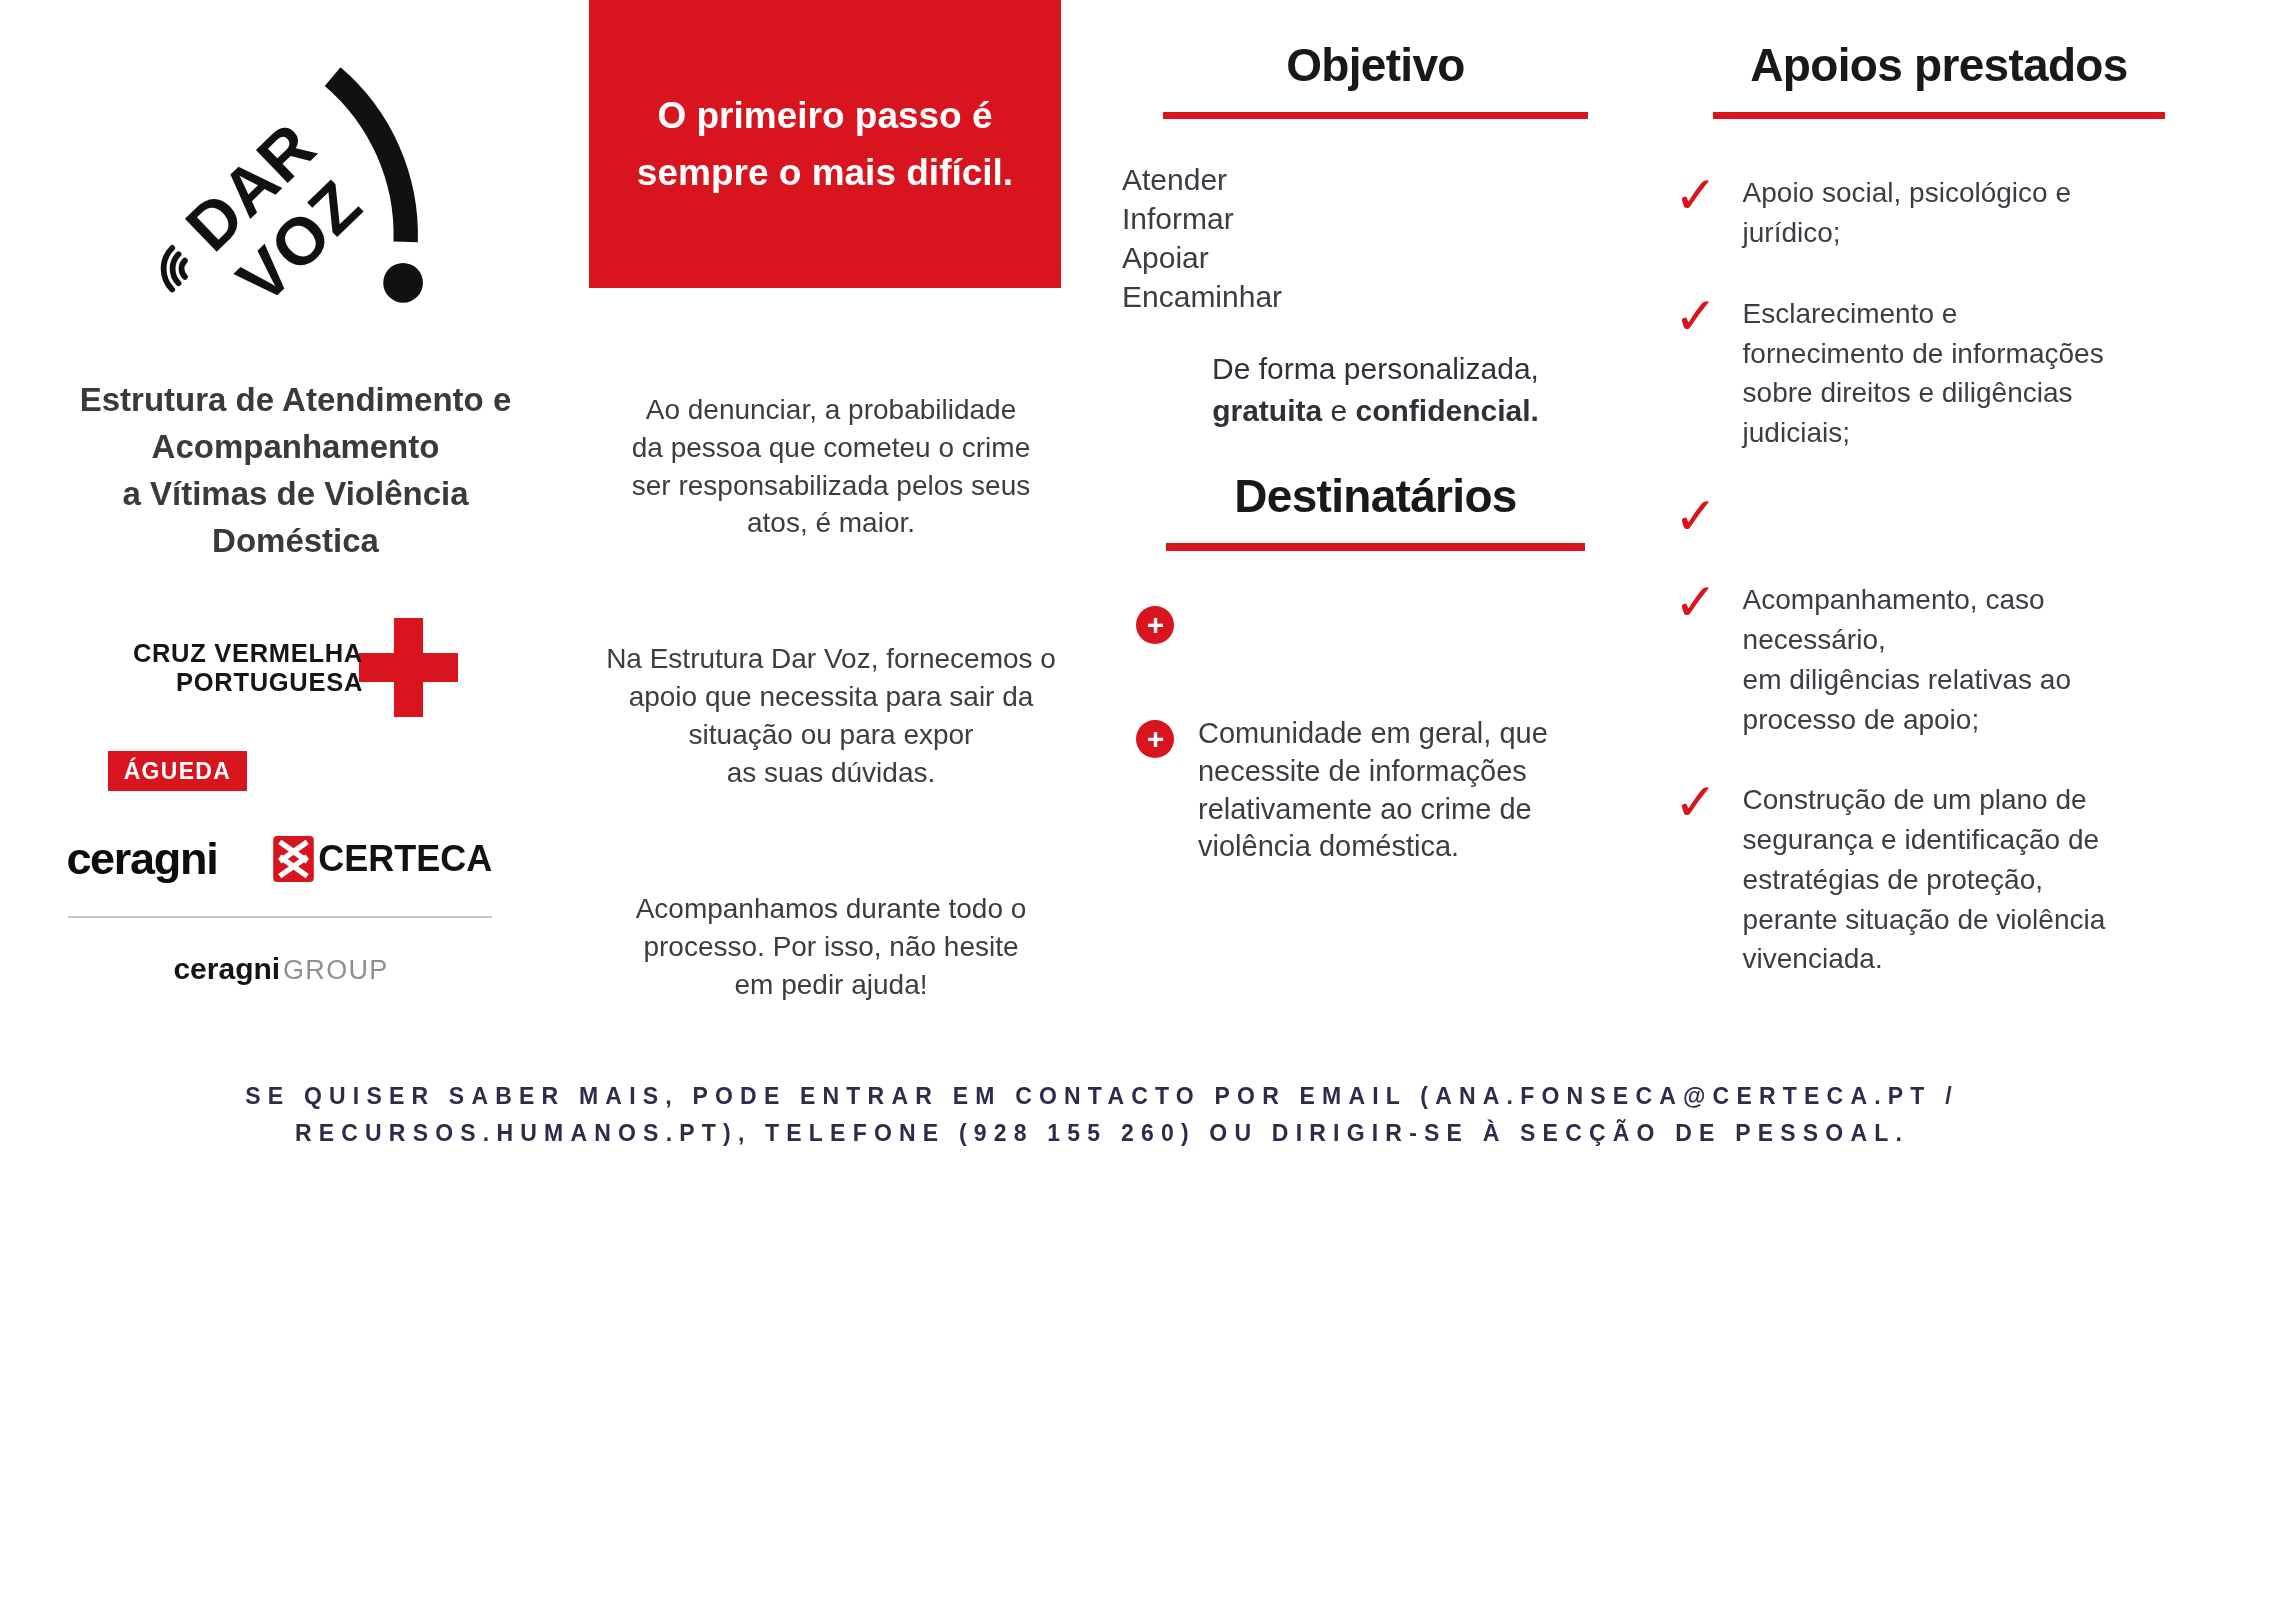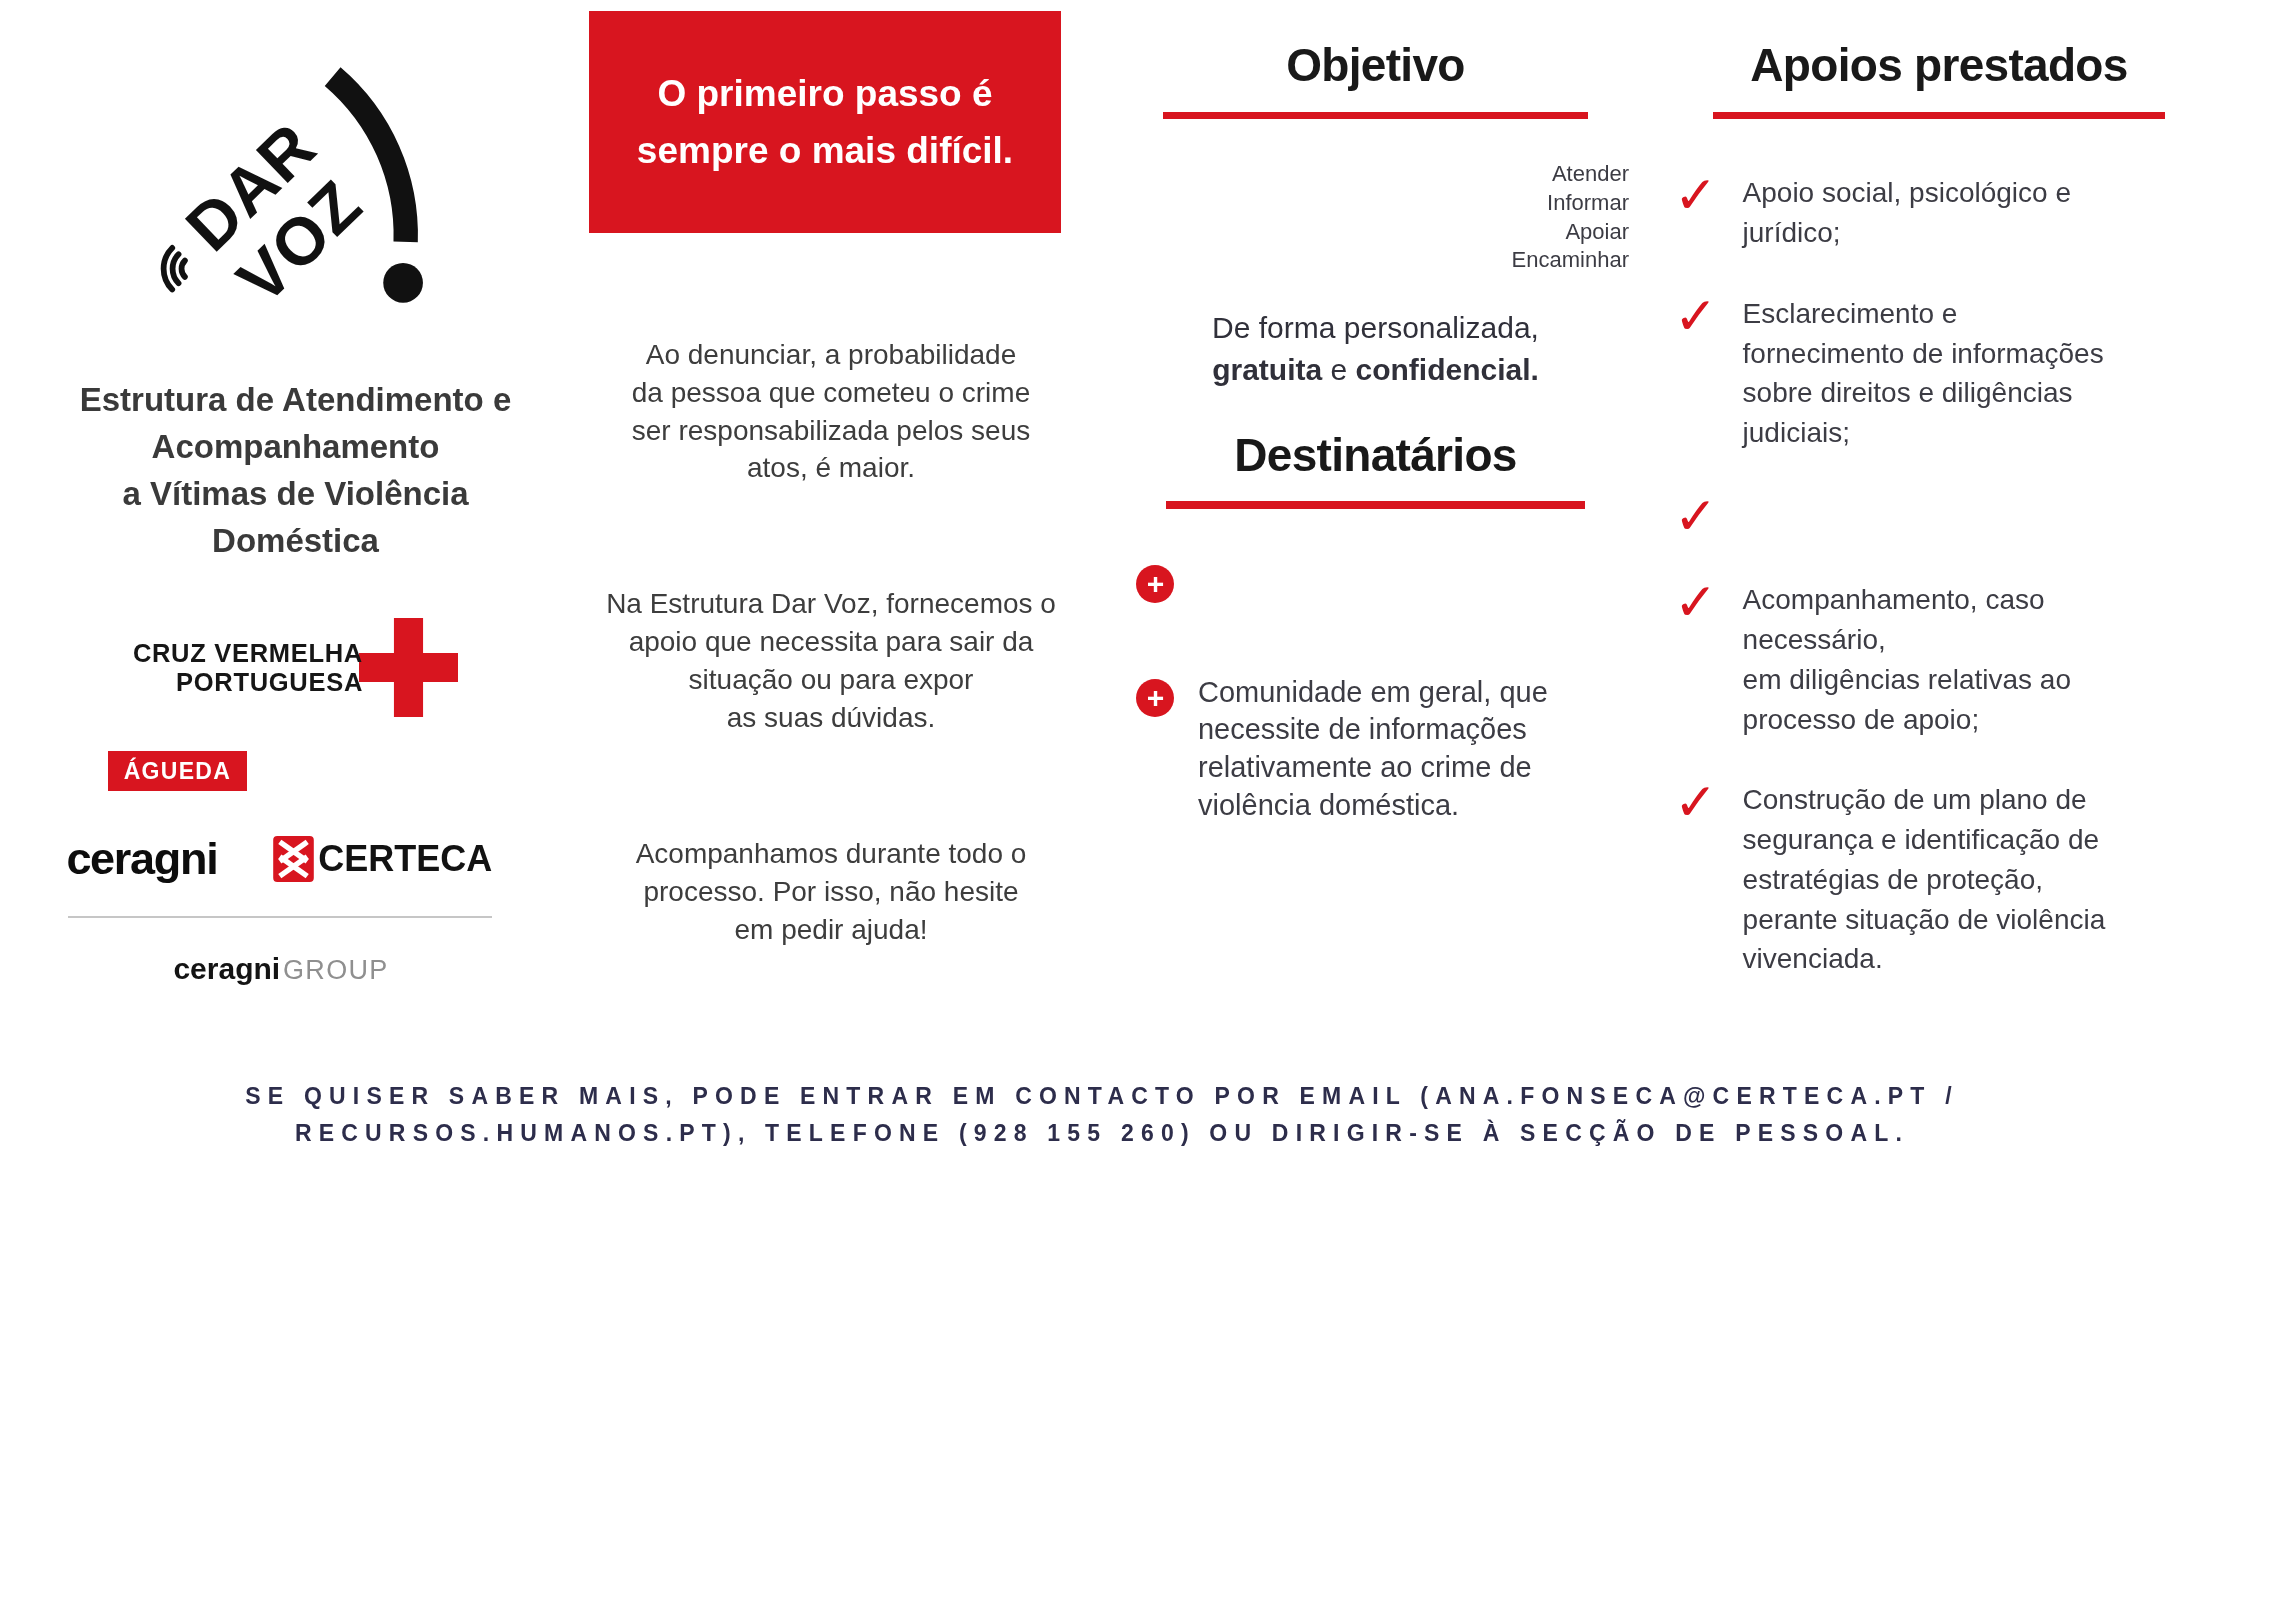--- a/index.html
+++ b/index.html
@@ -26,38 +26,38 @@
   .brands { margin:42px 0 0 14.4px; display:flex; align-items:center; }
   .ceragni-big { font-size:45px; font-weight:bold; letter-spacing:-1.3px; color:#0d0d0d; }
   .certeca { display:flex; align-items:center; margin-left:56px; }
   .certeca-name { font-size:36px; font-weight:bold; color:#121212; margin-left:3.9px; letter-spacing:0px; }
   .brands-divider { margin:31px 0 0 15.7px; width:424px; height:2px; background:#c6c6c6; }
   .group { margin-top:34px; width:458px; text-align:center; }
   .group-brand { font-size:30px; font-weight:bold; color:#141414; }
   .group-word { font-size:27px; color:#8f8f8f; letter-spacing:1.3px; }
 
   
-  .quote-box { margin-top:11px; width:472px; height:222px; background:var(--brand-red,#d8151f);
+  .quote-box { margin-top:0; width:472px; height:288px; background:var(--brand-red,#d8151f);
                display:flex; align-items:center; justify-content:center; text-align:center;
                color:#fff; font-weight:bold; font-size:37px; line-height:1.55; }
   .para { text-align:center; font-size:28px; line-height:1.35; color:#3d3d3d; }
   .para-1 { margin-top:103px; }
   .para-2 { margin-top:98px; }
   .para-3 { margin-top:99px; }
 
   
   .section-title { margin-top:38px; text-align:center; font-size:46px; font-weight:bold;
                    color:#191919; letter-spacing:-0.7px; }
   .section-underline { margin:19.6px auto 0; height:7.9px; background:var(--brand-red,#d8151f); }
   .rule-obj  { width:425px; }
   .rule-dest { width:419px; }
   .rule-apoio{ width:452px; }
 
   
-  .objetivo-list { margin-top:41px; text-align:right; font-size:22px; color:#3c3c44; }
+  .objetivo-list { margin-top:41px; text-align:left; font-size:30px; color:#3c3c44; }
   .objetivo-item { line-height:1.3; }
   .service-note { margin-top:32px; text-align:center; font-size:30px; color:#30303a; line-height:1.4; }
   .service-note .bold { font-weight:bold; }
 
   
   .dest-heading { margin-top:37px; }
   .bullets { margin-top:50px; padding-left:14.4px; }
   .bullet-item { display:flex; margin-bottom:71px; }
   .plus-bullet { flex:0 0 auto; width:38px; height:38px; border-radius:50%;
                  background:var(--brand-red,#d8151f); color:#fff; font-size:30px; font-weight:bold;

